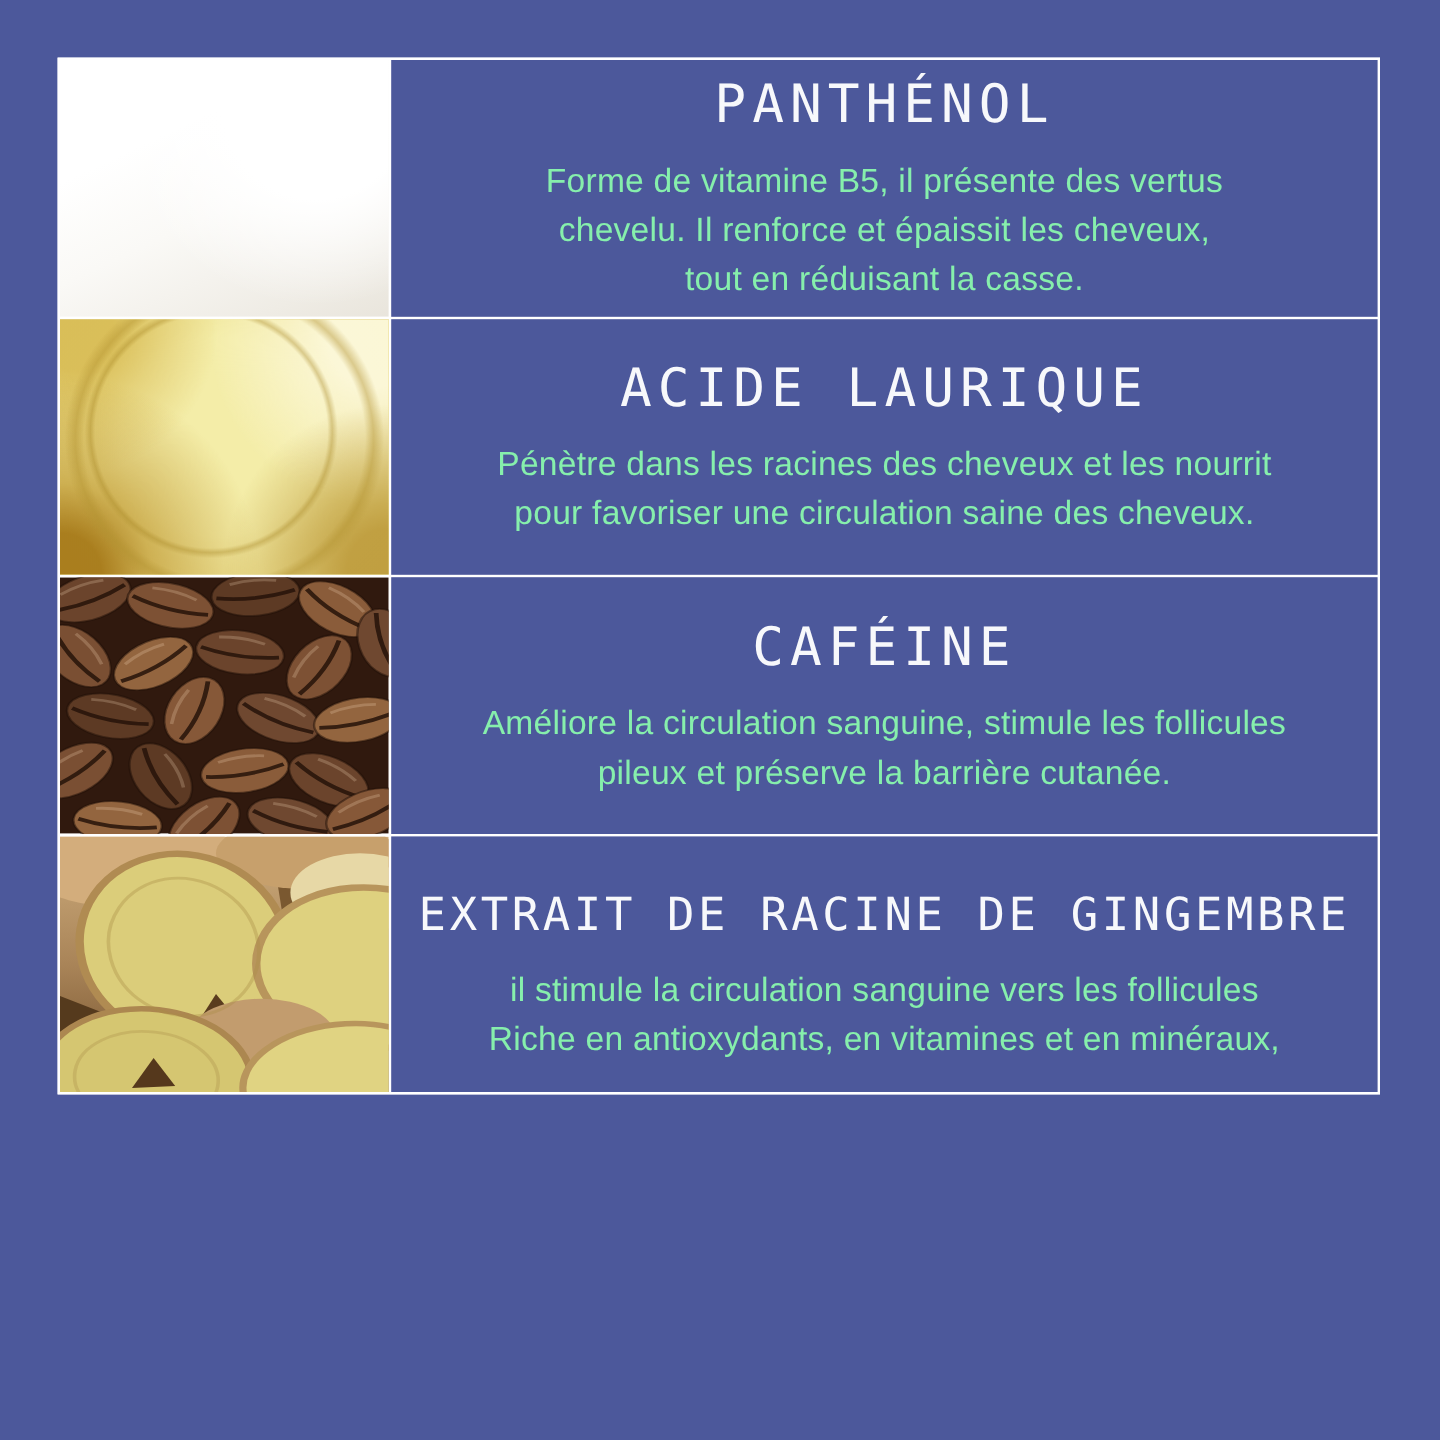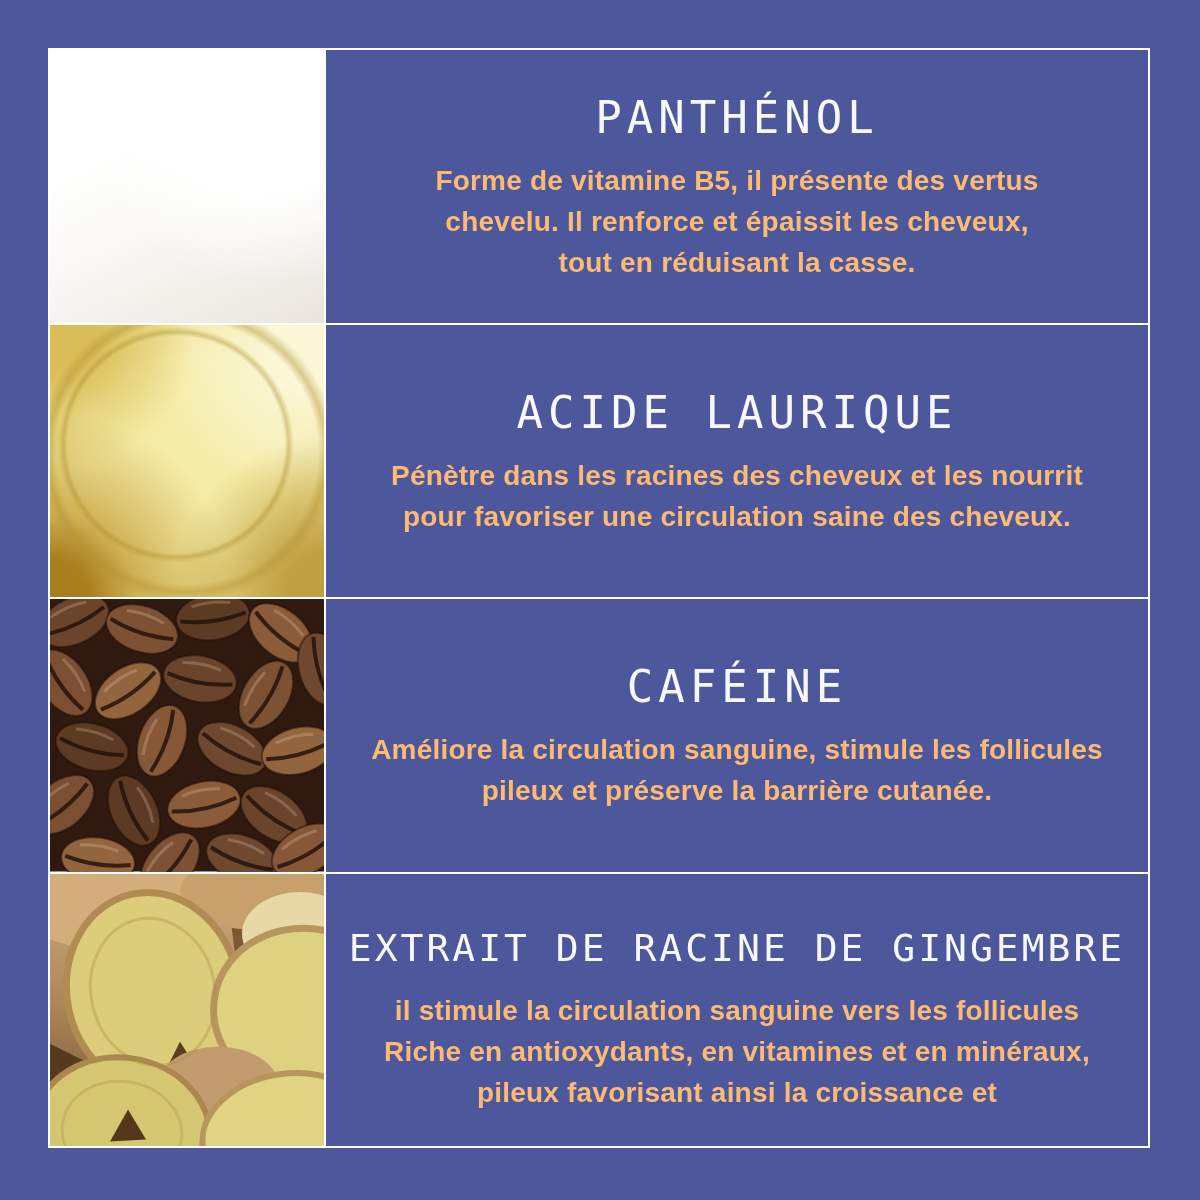--- a/index.html
+++ b/index.html
@@ -5,21 +5,21 @@
   html,body{margin:0;padding:0;}
   body{
     width:1200px;height:1200px;
     background:#4c589b;
     position:relative;
     font-family:"Liberation Sans",sans-serif;
     overflow:hidden;
   }
   .frame{
     position:absolute;left:48px;top:48px;
-    width:1102px;height:1100px;
+    width:1102px;height:864px;
     box-sizing:border-box;
     border:2px solid #ffffff;
     background:#ffffff;
     display:grid;
     grid-template-columns:274px 1fr;
     grid-template-rows:repeat(4,1fr);
     gap:2px;
   }
   .img-cell{position:relative;overflow:hidden;}
   .img-cell svg{display:block;width:100%;height:100%;}
@@ -42,24 +42,24 @@
     margin:0 0 14px 0;
     color:#f7f8fb;
   }
   .ing-title.long{
     font-size:38px;
     letter-spacing:3px;
     margin-top:14px;
   }
   .ing-body{
     font-size:28px;
-    font-weight:700;
+    font-weight:400;
     line-height:41px;
     letter-spacing:0.2px;
-    color:#fdba74;
+    color:#86efac;
   }
   .ing-body .line{white-space:nowrap;}
   
   .photo-cream{
     width:100%;height:100%;
     background:
       radial-gradient(circle at 78% 18%, #ffffff 0 28%, rgba(255,255,255,0) 60%),
       linear-gradient(155deg,#ffffff 30%,#faf9f6 55%,#efece5 85%,#e9e5dc 100%);
   }
   .photo-oil{
@@ -173,17 +173,16 @@
 
       <ellipse cx="103" cy="118" rx="62" ry="74" transform="rotate(-12 103 118)" fill="none" stroke="rgba(170,140,70,0.35)" stroke-width="3"></ellipse>
       <ellipse cx="72" cy="258" rx="60" ry="50" transform="rotate(8 72 258)" fill="none" stroke="rgba(170,140,70,0.3)" stroke-width="3"></ellipse>
     </svg>
   </div>
   <div class="text-cell">
     <div class="ing-title long">EXTRAIT DE RACINE DE GINGEMBRE</div>
     <div class="ing-body">
       <div class="line">il stimule la circulation sanguine vers les follicules</div>
       <div class="line">Riche en antioxydants, en vitamines et en minéraux,</div>
-      <div class="line">pileux favorisant ainsi la croissance et</div>
     </div>
   </div>
 
 </div>
 
 </body></html>

